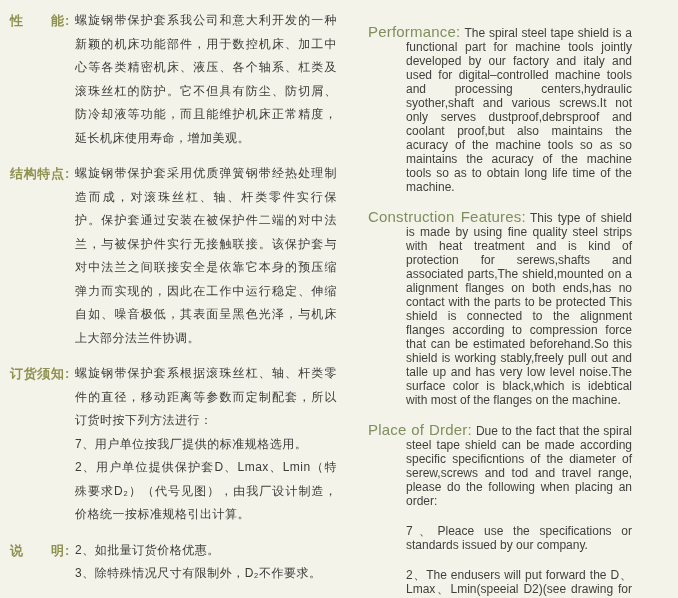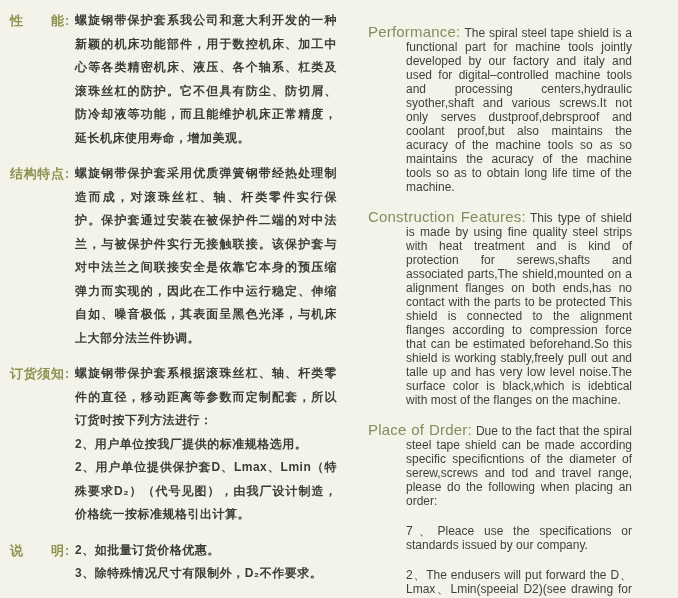--- a/index.html
+++ b/index.html
@@ -38,21 +38,21 @@
     display: inline-flex;
     justify-content: space-between;
     width: 54px;
     vertical-align: top;
   }
   .lcolon { margin-left: 1px; }
   .lbody { flex: 1; min-width: 0; }
   .lbody p {
     margin: 0;
     font-size: 12px;
-    font-weight: 700;
+    font-weight: 400;
     color: #3c3c38;
     line-height: 23.5px;
     text-align: justify;
     letter-spacing: 0.5px;
   }
   
   .col-right {
     width: 338px;
     box-sizing: border-box;
     padding: 0 30px 0 12px;
@@ -103,21 +103,21 @@
       </div>
       <div class="lsec">
         <div class="lhead"><span class="jchars">
             <span>订</span>
             <span>货</span>
             <span>须</span>
             <span>知</span>
           </span><span class="lcolon">:</span></div>
         <div class="lbody">
           <p>螺旋钢带保护套系根据滚珠丝杠、轴、杆类零件的直径，移动距离等参数而定制配套，所以订货时按下列方法进行：</p>
-          <p>2、用户单位按我厂提供的标准规格选用。</p>
+          <p>7、用户单位按我厂提供的标准规格选用。</p>
           <p>2、用户单位提供保护套D、Lmax、Lmin（特殊要求D₂）（代号见图），由我厂设计制造，价格统一按标准规格引出计算。</p>
         </div>
       </div>
       <div class="lsec">
         <div class="lhead"><span class="jchars">
             <span>说</span>
             <span>明</span>
           </span><span class="lcolon">:</span></div>
         <div class="lbody">
           <p>2、如批量订货价格优惠。</p>

